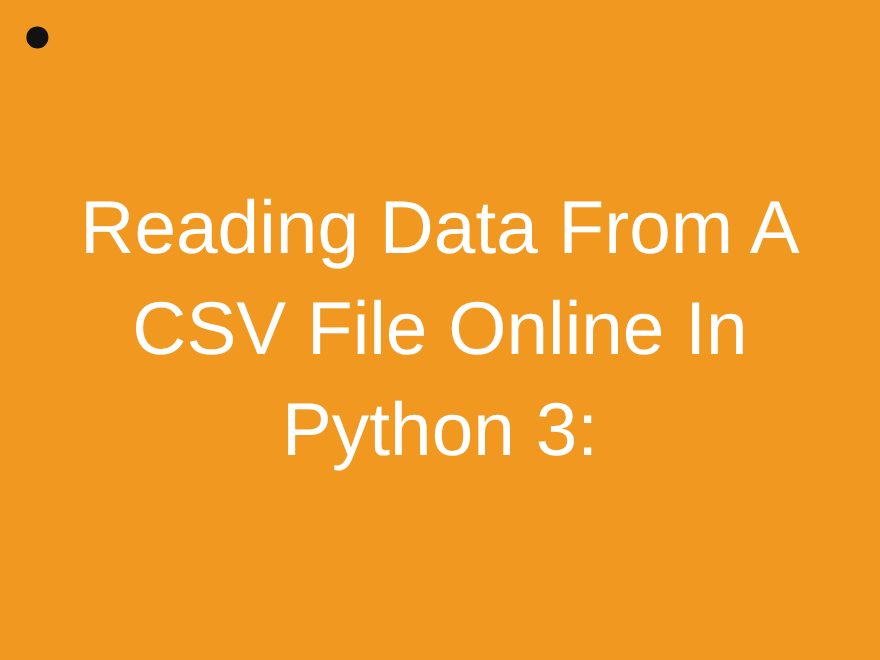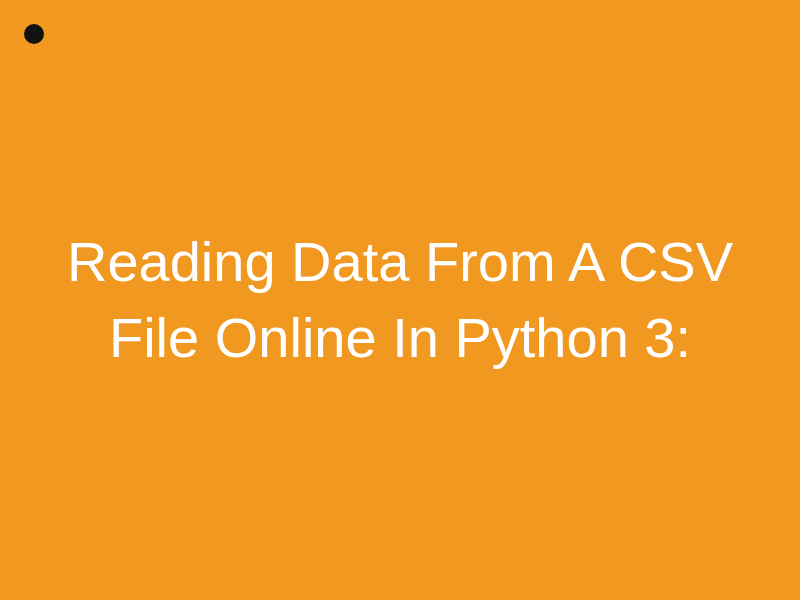--- a/index.html
+++ b/index.html
@@ -12,21 +12,21 @@
       height: 600px;
       background-color: #f09820;
       display: flex;
       align-items: center;
       justify-content: center;
       font-family: Arial, Helvetica, sans-serif;
     }
     .title-card {
       text-align: center;
       color: #ffffff;
-      font-size: 56px;
+      font-size: 68px;
       font-weight: 400;
       line-height: 1.35;
       padding: 0 60px;
     }
     .bullet {
       position: absolute;
       width: 20px;
       height: 20px;
       background-color: #121212;
       border-radius: 50%;

